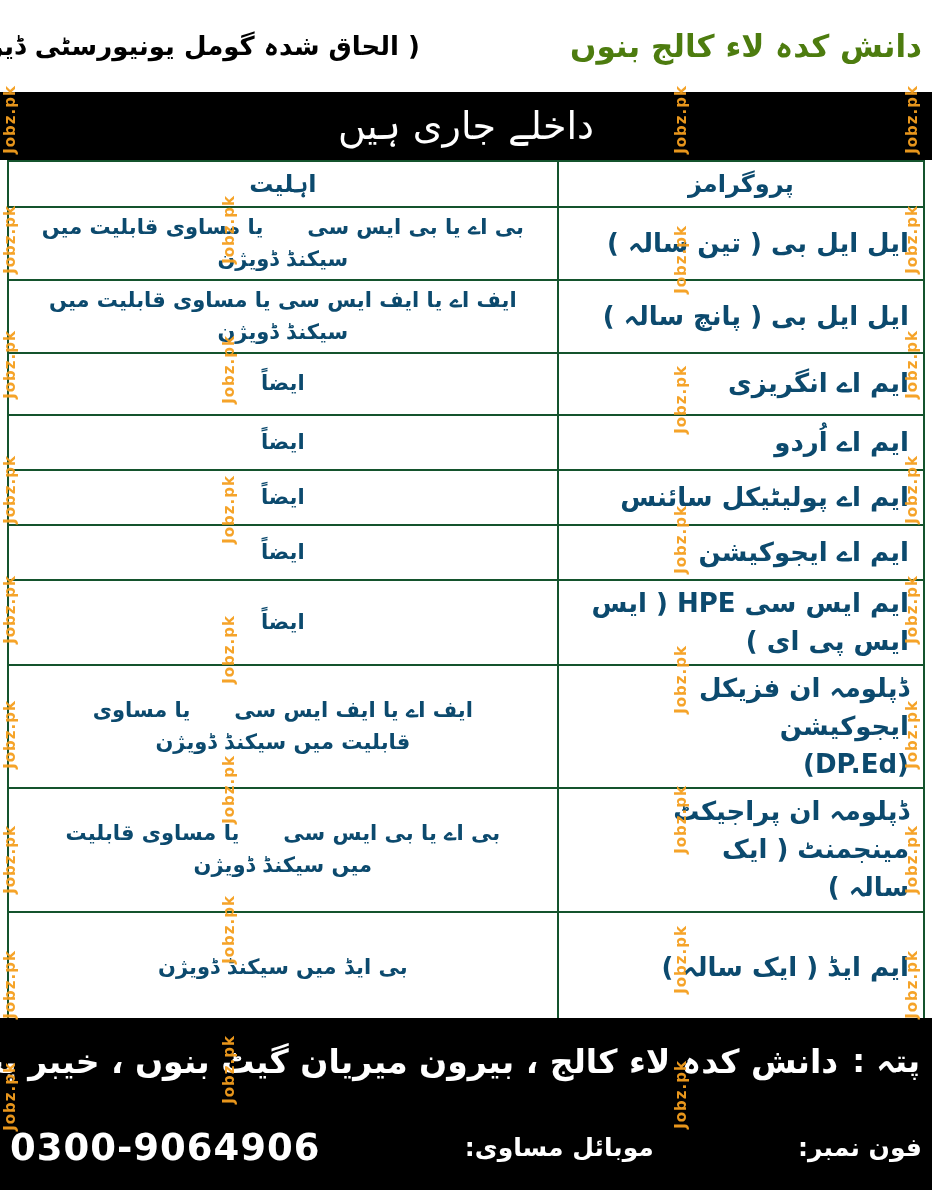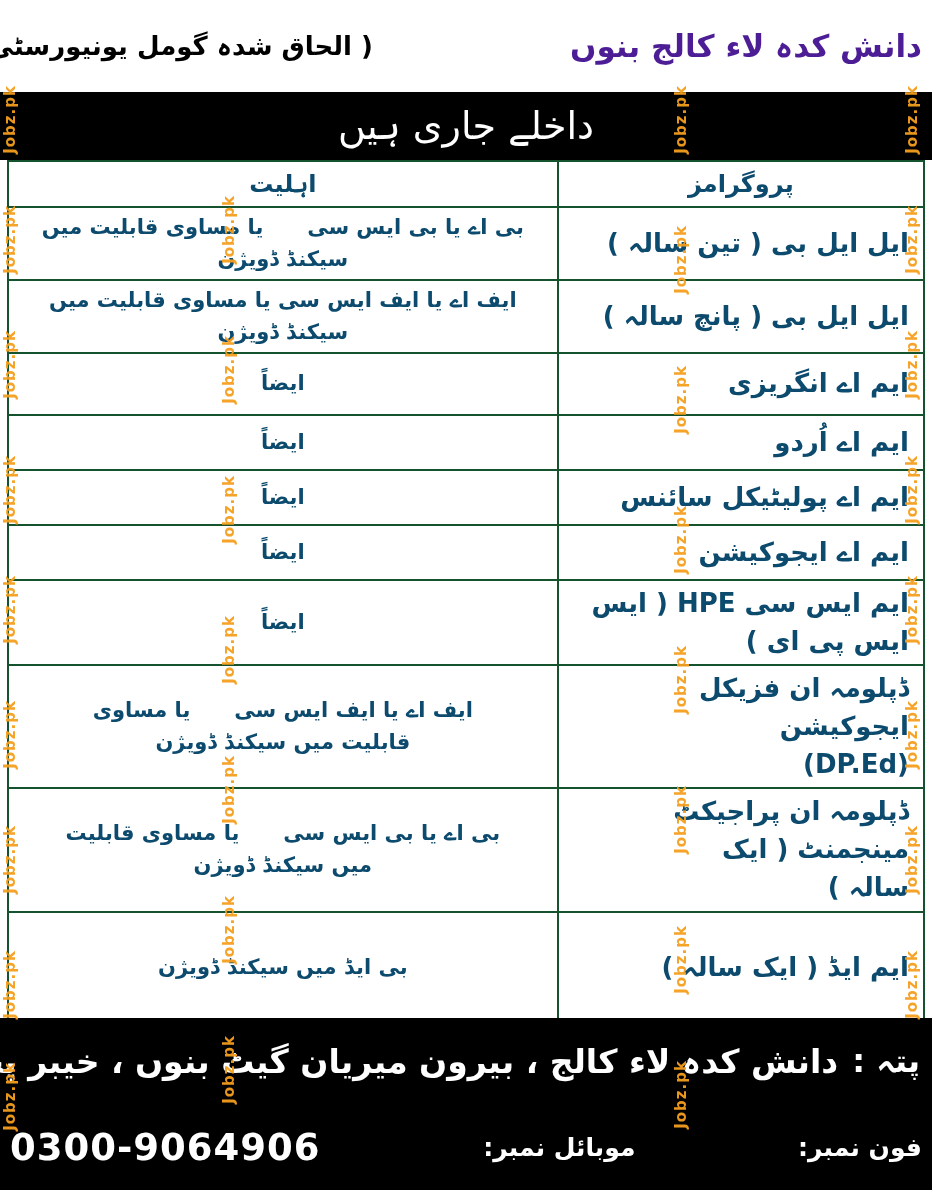--- a/index.html
+++ b/index.html
@@ -12,21 +12,21 @@
   .page{position:relative;width:932px;height:1190px;background:#ffffff;overflow:hidden;}
 
   
   .wm-layer{position:absolute;inset:0;z-index:5;pointer-events:none;}
   .wm{position:absolute;writing-mode:vertical-rl;transform:rotate(180deg);
       font-weight:bold;font-size:15px;letter-spacing:1px;color:var(--wm-color);opacity:.95;}
 
   
   .masthead{height:92px;display:flex;direction:rtl;align-items:center;
             padding:0 10px;gap:150px;white-space:nowrap;}
-  .college-name{font-size:31px;font-weight:bold;color:#4c1d95;margin-left:47px;}
+  .college-name{font-size:31px;font-weight:bold;color:#4d7c0f;}
   .affiliation{font-size:26px;font-weight:bold;color:#000;}
 
   
   .banner{height:68px;background:var(--banner-bg);color:var(--banner-text);
           display:flex;align-items:center;justify-content:center;}
   .banner-title{font-size:38px;font-weight:normal;direction:rtl;}
 
   
   .table-wrap{margin:0 7px;}
   table{width:100%;border-collapse:collapse;direction:rtl;table-layout:fixed;}
@@ -214,18 +214,18 @@
     </table>
   </div>
 
   <footer class="footer">
     <div class="footer-address">
       <span class="address-label">پتہ :</span>
       <span class="address-text">دانش کدہ لاء کالج ، بیرون میریان گیٹ بنوں ، خیبر پختون خواہ -</span>
     </div>
     <div class="footer-phone">
       <span class="phone-label">فون نمبر:</span>
-      <span class="mobile-label">موبائل نمبر:</span>
+      <span class="mobile-label">موبائل مساوی:</span>
       <span class="mobile-number">0300-9064906</span>
     </div>
   </footer>
 
 </div>
 
 </body></html>

